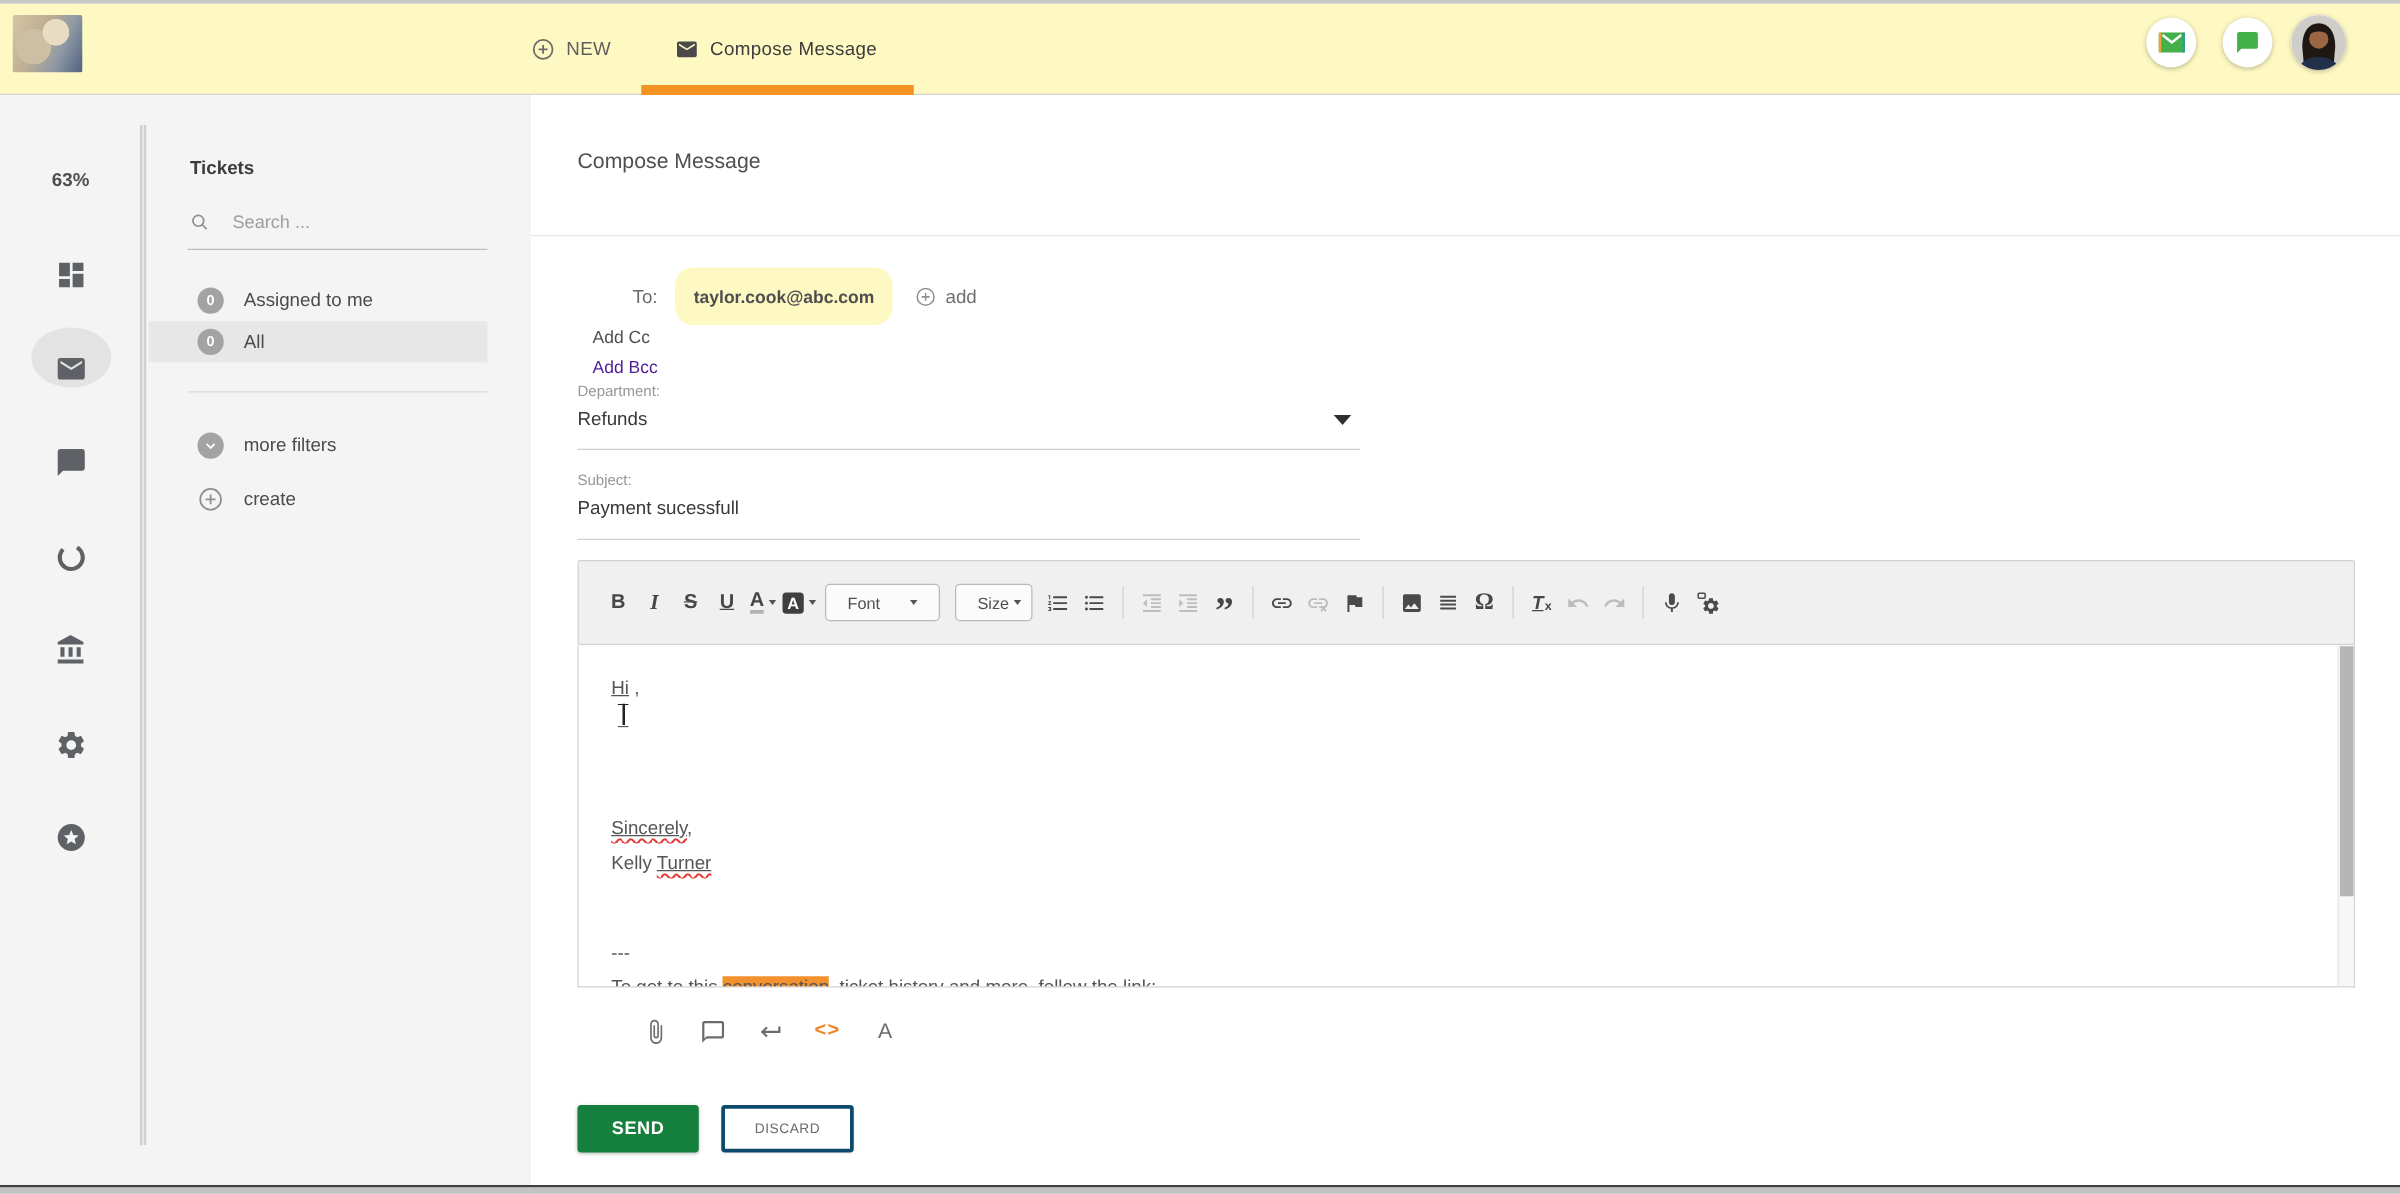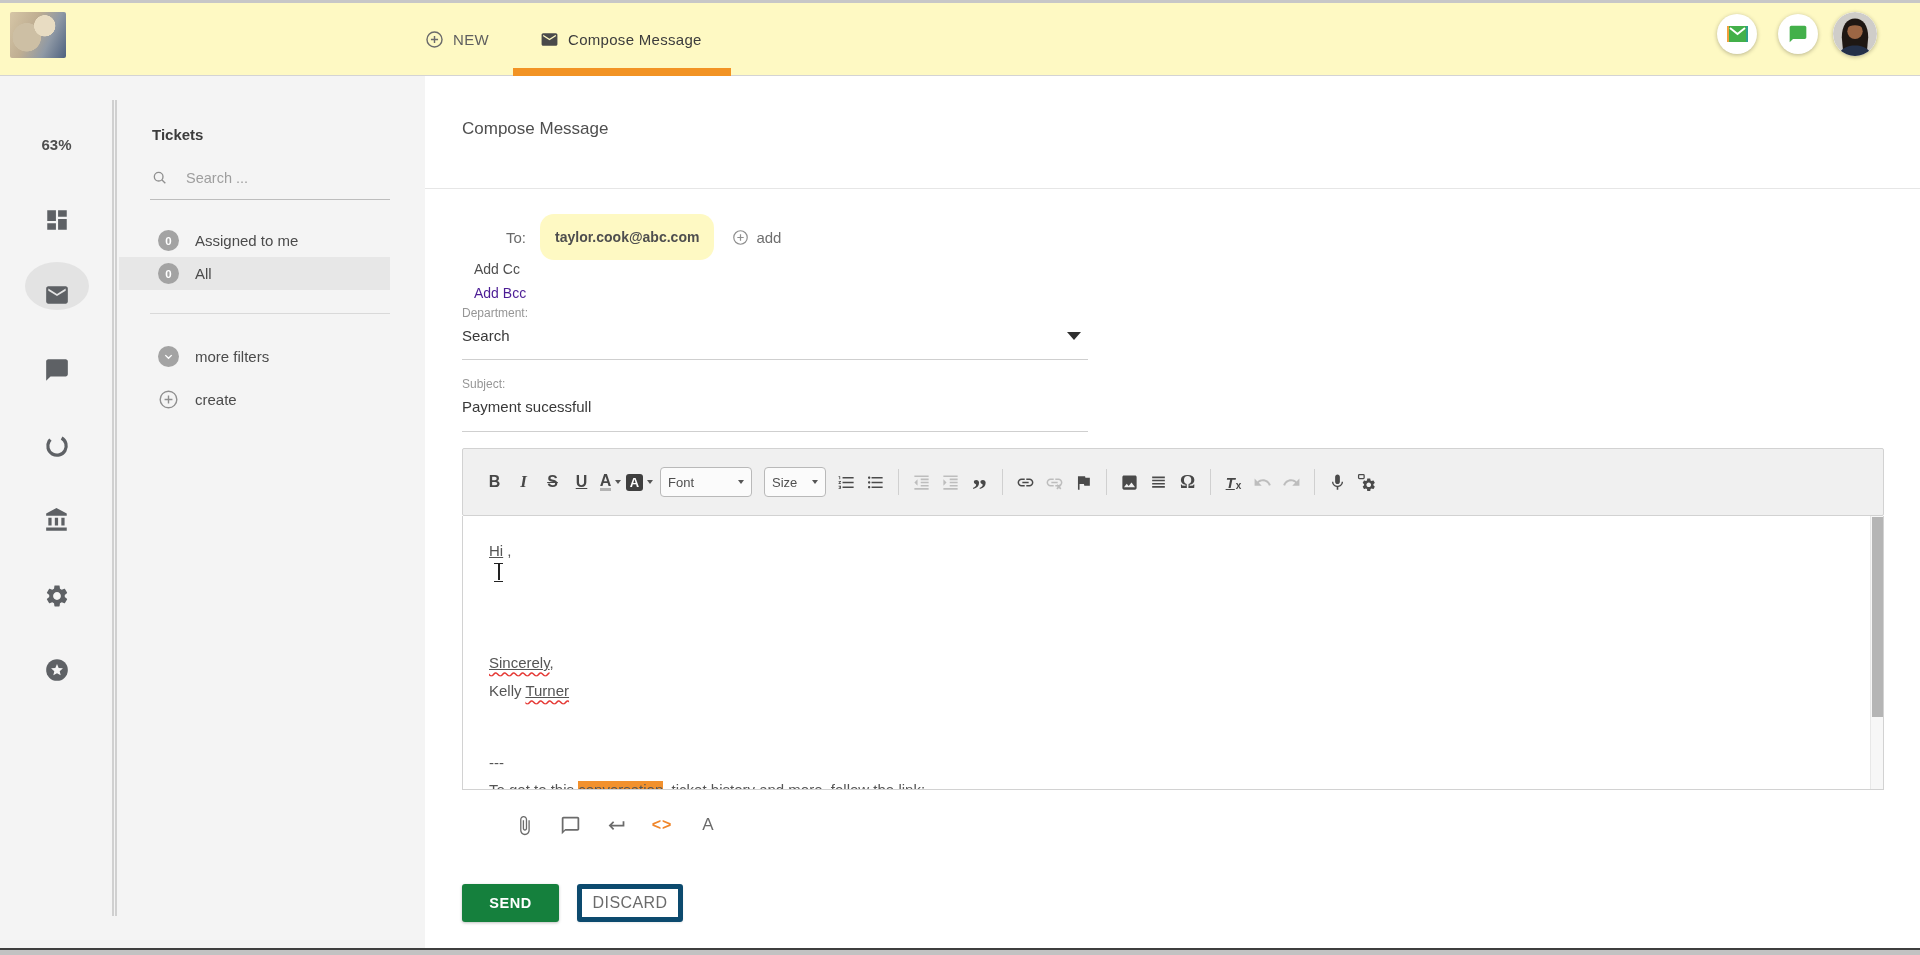--- a/index.html
+++ b/index.html
@@ -102,21 +102,21 @@
   .glyph-u { font-weight:800; font-size:16px; text-decoration:underline; }
   .glyph-q { font-family:"Liberation Serif",serif; font-weight:800; font-size:30px; line-height:10px;
     padding-top:14px; }
   .glyph-om { font-family:"Liberation Serif",serif; font-weight:700; font-size:19px; }
   .caret-sm { width:0; height:0; border-left:3.5px solid transparent;
     border-right:3.5px solid transparent; border-top:4px solid #555; margin-left:4px; }
   #tb-textcolor .A { font-weight:800; font-size:16px; border-bottom:3px solid #b3b3b3; line-height:15px; }
   #tb-bgcolor .A { background:#3f3f3f; color:#fff; font-weight:800; font-size:13px;
     width:17px; height:17px; border-radius:3px; display:flex; align-items:center; justify-content:center; }
   .tb-select { height:30px; background:#fbfbfb; border:1px solid #b9b9b9; border-radius:4px;
-    display:flex; align-items:center; justify-content:space-between; padding:0 7px;
+    display:flex; align-items:center; justify-content:space-between; padding:0 17px;
     font-size:13px; color:#4f4f4f; cursor:pointer; margin:0 5px; }
   #sel-font { width:92px; } #sel-size { width:62px; }
   .rmf { font-style:italic; font-weight:700; font-size:15px; text-decoration:underline; }
   .rmf-x { font-size:10px; font-weight:700; margin-left:1px; margin-top:6px; }
 
   
   #ed-body { left:37px; top:440px; width:1422px; height:274px; background:#fff;
     border:1px solid #d2d2d2; border-top:none; overflow:hidden; cursor:text; }
   .ed-line { position:absolute; left:26px; font-size:15px; color:#555; line-height:20px;
     white-space:pre; }
@@ -137,21 +137,21 @@
   .act { width:22px; height:24px; display:flex; align-items:center; justify-content:center; cursor:pointer; }
   .act svg { width:21px; height:21px; fill:#6b6b6b; }
   #act-code { color:#f0862a; font-weight:700; font-size:16px; letter-spacing:1px; }
   #act-text { color:#6b6b6b; font-size:17px; }
 
   
   #send-btn { left:37px; top:808px; width:97px; height:38px; background:#15803d; border:none;
     border-radius:3px; color:#fff; font-size:14.5px; font-weight:700; letter-spacing:.5px;
     cursor:pointer; box-shadow:0 1px 3px rgba(0,0,0,.25); font-family:"Liberation Sans",sans-serif; }
   #discard-btn { left:152px; top:808px; width:106px; height:38px; background:#fff;
-    border:5px solid #0c4a6e; border-radius:3px; color:#6b6b6b; font-size:16px;
+    border:3px solid #0c4a6e; border-radius:3px; color:#6b6b6b; font-size:11px;
     letter-spacing:.4px; cursor:pointer; box-shadow:0 1px 2px rgba(0,0,0,.08);
     font-family:"Liberation Sans",sans-serif; }
 </style>
 </head>
 <body>
 
 <div id="top-strip" class="abs"></div>
 
 <div id="header" class="abs">
   <div id="logo" class="abs"></div>
@@ -294,21 +294,21 @@
         <path d="M12 7.5v9M7.5 12h9" stroke="#8f8f8f" stroke-width="1.7"></path>
       </svg>
       <span>add</span>
     </span>
   </div>
   <div id="add-cc" class="abs">Add Cc</div>
   <div id="add-bcc" class="abs">Add Bcc</div>
 
   <div id="dept-field" class="field">
     <div class="field-label">Department:</div>
-    <div class="field-value">Search</div>
+    <div class="field-value">Refunds</div>
     <div id="dept-caret"></div>
     <div id="dept-line" class="field-line"></div>
   </div>
 
   <div id="subj-field" class="field">
     <div class="field-label">Subject:</div>
     <div class="field-value">Payment sucessfull</div>
     <div id="subj-line" class="field-line"></div>
   </div>
 

